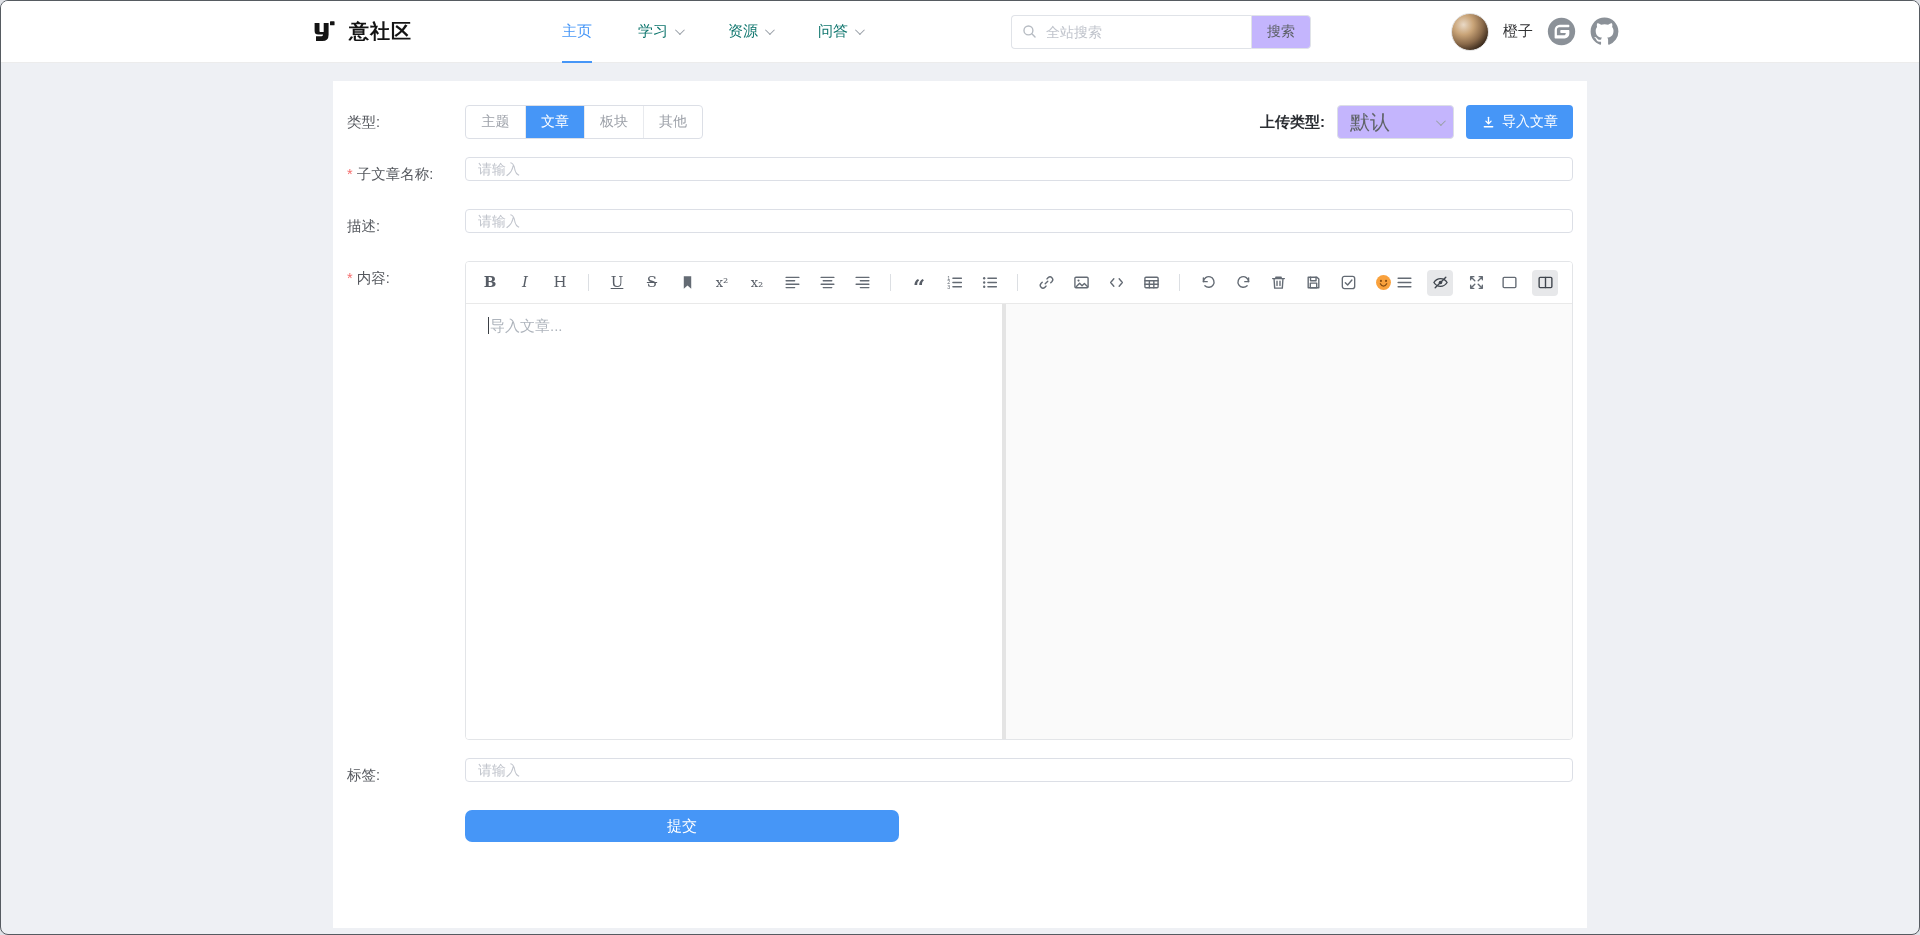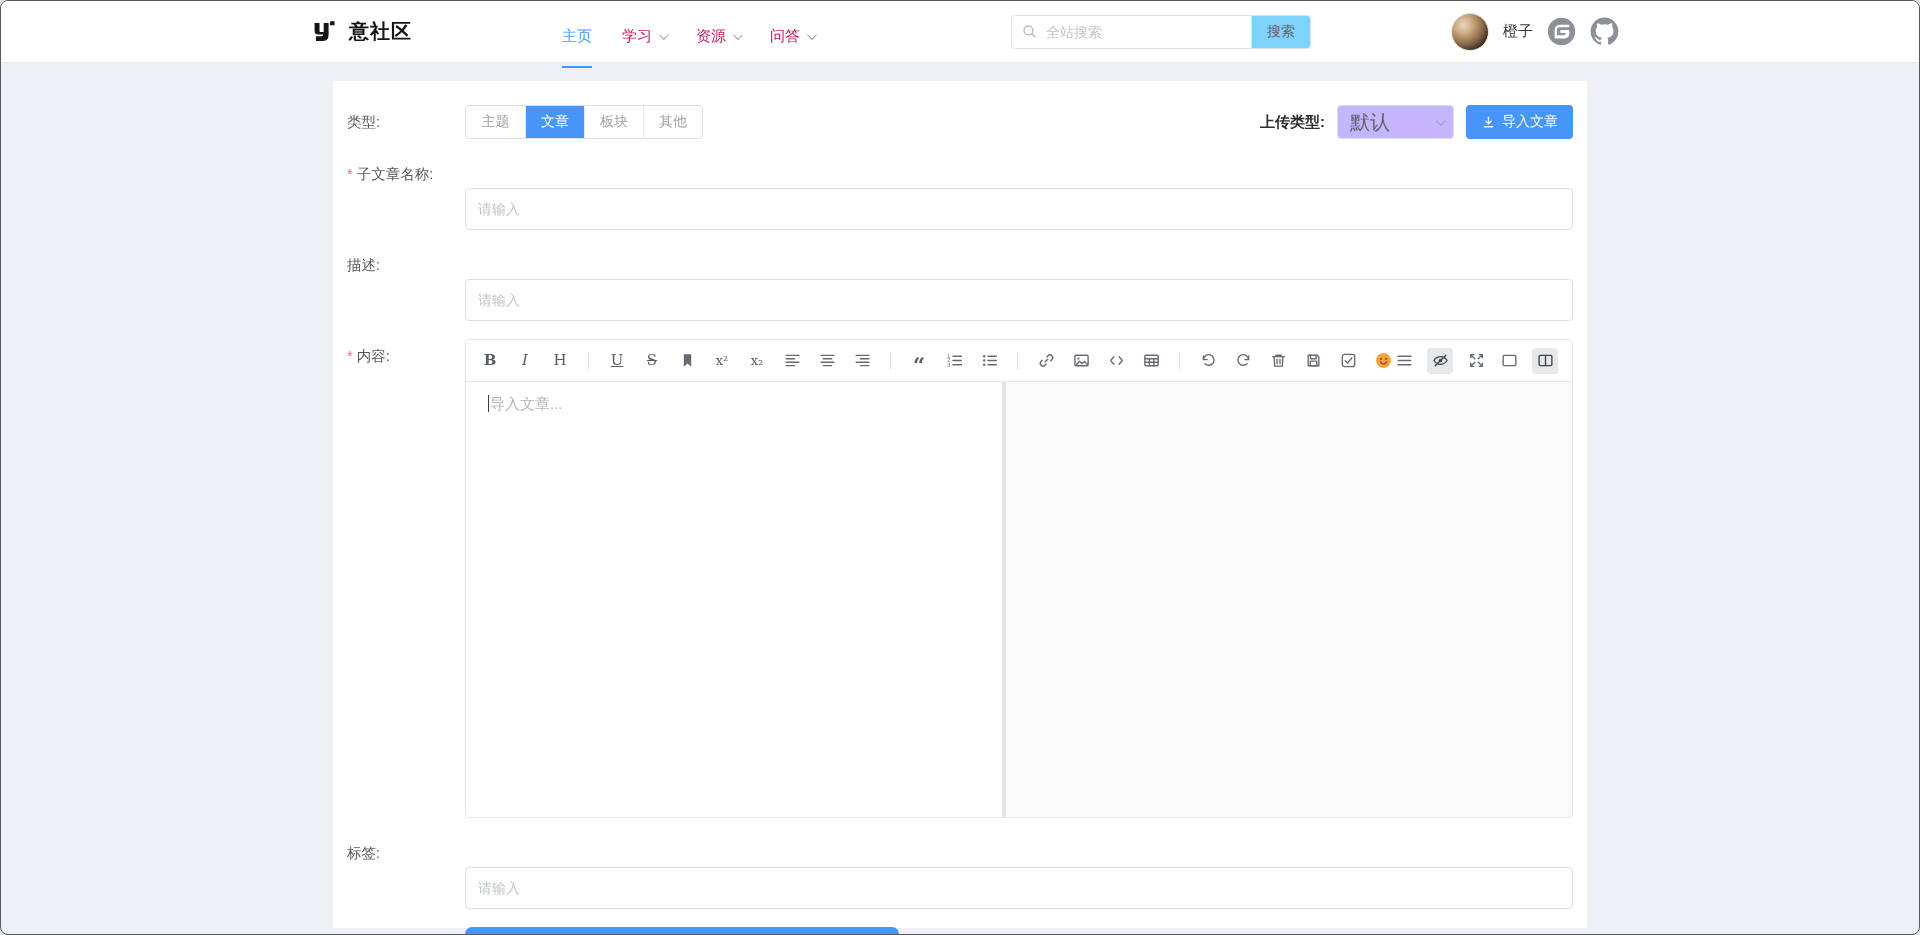--- a/index.html
+++ b/index.html
@@ -5,30 +5,30 @@
   * { margin:0; padding:0; box-sizing:border-box; }
   html,body { background:#dfe1e6; }
   body { font-family:"Liberation Sans","DejaVu Sans",sans-serif; }
   .viewport{ width:1920px; height:935px; background:#eef0f4; border:1px solid #565b61; border-radius:8px; overflow:hidden; }
 
   
   .navbar{ height:62px; background:#fff; border-bottom:1px solid #ececec; display:flex; align-items:center; padding:0 300px 0 308px; }
   .brand{ display:flex; align-items:center; gap:12px; margin-right:150px; cursor:pointer; }
   .logo{ width:28px; height:28px; display:flex; }
   .brand-name{ font-size:20px; font-weight:700; color:#141414; letter-spacing:1px; }
-  .nav-menu{ display:flex; gap:30px; align-items:flex-start; height:52px; }
-  .nav-item{ position:relative; height:62px; display:flex; align-items:center; gap:7px; font-size:15px; color:#be185d; cursor:pointer; }
+  .nav-menu{ display:flex; gap:46px; align-items:center; height:52px; }
+  .nav-item{ position:relative; height:62px; display:flex; align-items:center; gap:7px; font-size:15px; color:#0f766e; cursor:pointer; }
   .nav-item.active{ color:#4696f7; }
   .nav-item.active::after{ content:""; position:absolute; left:0; right:0; bottom:0; height:2px; background:#4696f7; }
   .chev{ width:7px; height:7px; border-right:1.4px solid #9aa0a8; border-bottom:1.4px solid #9aa0a8; transform:rotate(45deg) translateY(-2px); }
   .search-group{ margin-left:auto; display:flex; height:34px; width:300px; position:relative; }
   .search-group input{ flex:1; min-width:0; border:1px solid #e0e3e8; border-right:none; border-radius:4px 0 0 4px; padding:0 10px 0 34px; font-size:14px; color:#303133; outline:none; background:#fff; }
   .search-group input::placeholder{ color:#c0c4cc; }
   .search-icon{ position:absolute; left:10px; top:8px; width:17px; height:17px; display:flex; }
-  .search-btn{ width:60px; background:#7dd3fc; border:1px solid #e0e3e8; border-radius:0 4px 4px 0; font-size:14px; color:#5c6066; cursor:pointer;text-align:center; }
+  .search-btn{ width:60px; background:#c4b5fd; border:1px solid #e0e3e8; border-radius:0 4px 4px 0; font-size:14px; color:#5c6066; cursor:pointer;text-align:center; }
   .user-area{ display:flex; align-items:center; gap:14px; margin-left:140px; }
   .avatar{ width:38px; height:38px; border-radius:50%; background:radial-gradient(circle at 32% 30%, #e9d9c6 0%, #c9a478 28%, #8a6a4a 55%, #3a2a1c 78%, #241a10 100%); border:1px solid #e3e3e3; cursor:pointer; }
   .user-name{ font-size:15px; color:#303133; }
   .ext-icon{ width:29px; height:29px; display:flex; cursor:pointer; }
 
   
   .card{ width:1254px; height:847px; margin:18px auto 6px; background:#fff; padding:24px 14px; }
   .form-row{ display:flex; margin-bottom:18px; }
   .form-label{ width:118px; flex:0 0 118px; font-size:14.5px; color:#55585e; line-height:34px; }
   .form-label.top{ line-height:1.2; padding-top:9px; }
@@ -37,21 +37,21 @@
   .radio-group{ display:flex; height:34px; border:1px solid #dcdfe6; border-radius:4px; overflow:hidden; background:#fff; }
   .radio-opt{ width:59px; display:flex; align-items:center; justify-content:center; font-size:14px; color:#9ca0a8; cursor:pointer; border-left:1px solid #e8eaee; }
   .radio-opt:first-child{ border-left:none; }
   .radio-opt.active{ background:#4696f7; color:#fff; }
 
   .upload-group{ margin-left:auto; display:flex; align-items:center; gap:12px; }
   .upload-label{ font-size:15px; font-weight:700; color:#2b2e33; }
   .select{ width:117px; height:34px; border:1px solid #dcdfe6; border-radius:4px; background:#c4b5fd; display:flex; align-items:center; justify-content:space-between; padding:0 10px 0 12px; font-size:20px; color:#5f6368; cursor:pointer; }
   .import-btn{ height:34px; width:107px; border:none; border-radius:4px; background:#4696f7; color:#fff; font-size:14px; display:flex; align-items:center; justify-content:center; gap:6px; cursor:pointer; }
 
-  .text-input{ flex:1; height:42px; border:1px solid #dcdfe6; border-radius:4px; padding:0 12px; font-size:14px; color:#303133; outline:none; background:#fff;margin-top:31px; }
+  .text-input{ flex:1; height:24px; border:1px solid #dcdfe6; border-radius:4px; padding:0 12px; font-size:14px; color:#303133; outline:none; background:#fff; }
   .text-input::placeholder{ color:#c0c4cc; }
 
   
   .editor{ flex:1; border:1px solid #e3e5e8; border-radius:4px; overflow:hidden; background:#fff; }
   .editor-toolbar{ height:42px; display:flex; align-items:center; padding:0 14px; border-bottom:1px solid #e9e9e9; background:#fff; }
   .tb-left{ display:flex; align-items:center; gap:15px; }
   .tb-right{ margin-left:auto; display:flex; align-items:center; gap:13px; }
   .tb-divider{ width:1px; height:17px; background:#dcdfe3; margin:0 3px; }
   .ti{ width:20px; height:20px; display:flex; align-items:center; justify-content:center; color:#646b74; cursor:pointer; }
   .ti svg{ display:block; }

